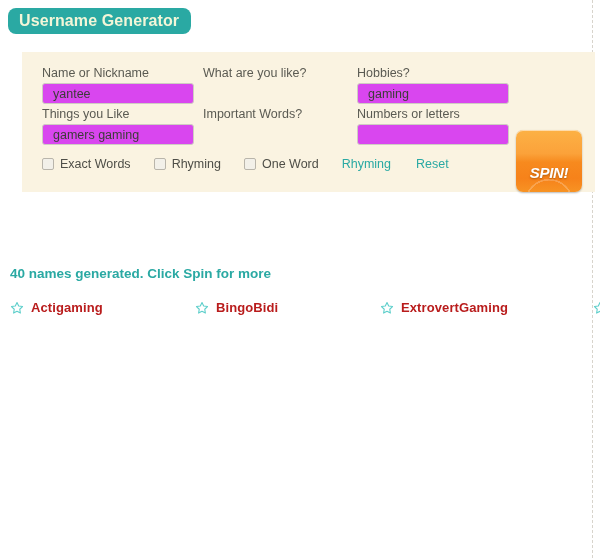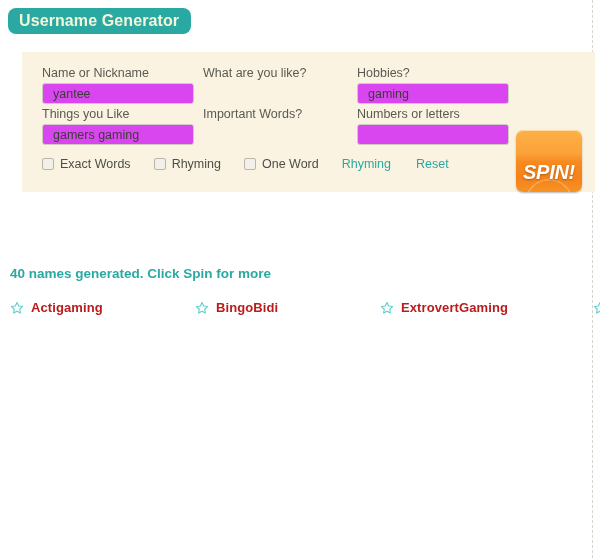--- a/index.html
+++ b/index.html
@@ -121,21 +121,21 @@
       inset 0 1px 0 rgba(255,255,255,0.55),
       0 1px 2px rgba(0,0,0,0.28);
     overflow: hidden;
   }
   .spin-button-label {
     display: block;
     width: 100%;
     text-align: center;
     margin-top: 23px;
     color: #ffffff;
-    font-size: 20px;
+    font-size: 15px;
     font-weight: bold;
     font-style: italic;
     letter-spacing: -0.3px;
     text-shadow: 0 1px 2px rgba(120,60,0,0.55);
     pointer-events: none;
   }
 
   
   .options-row {
     position: absolute;

